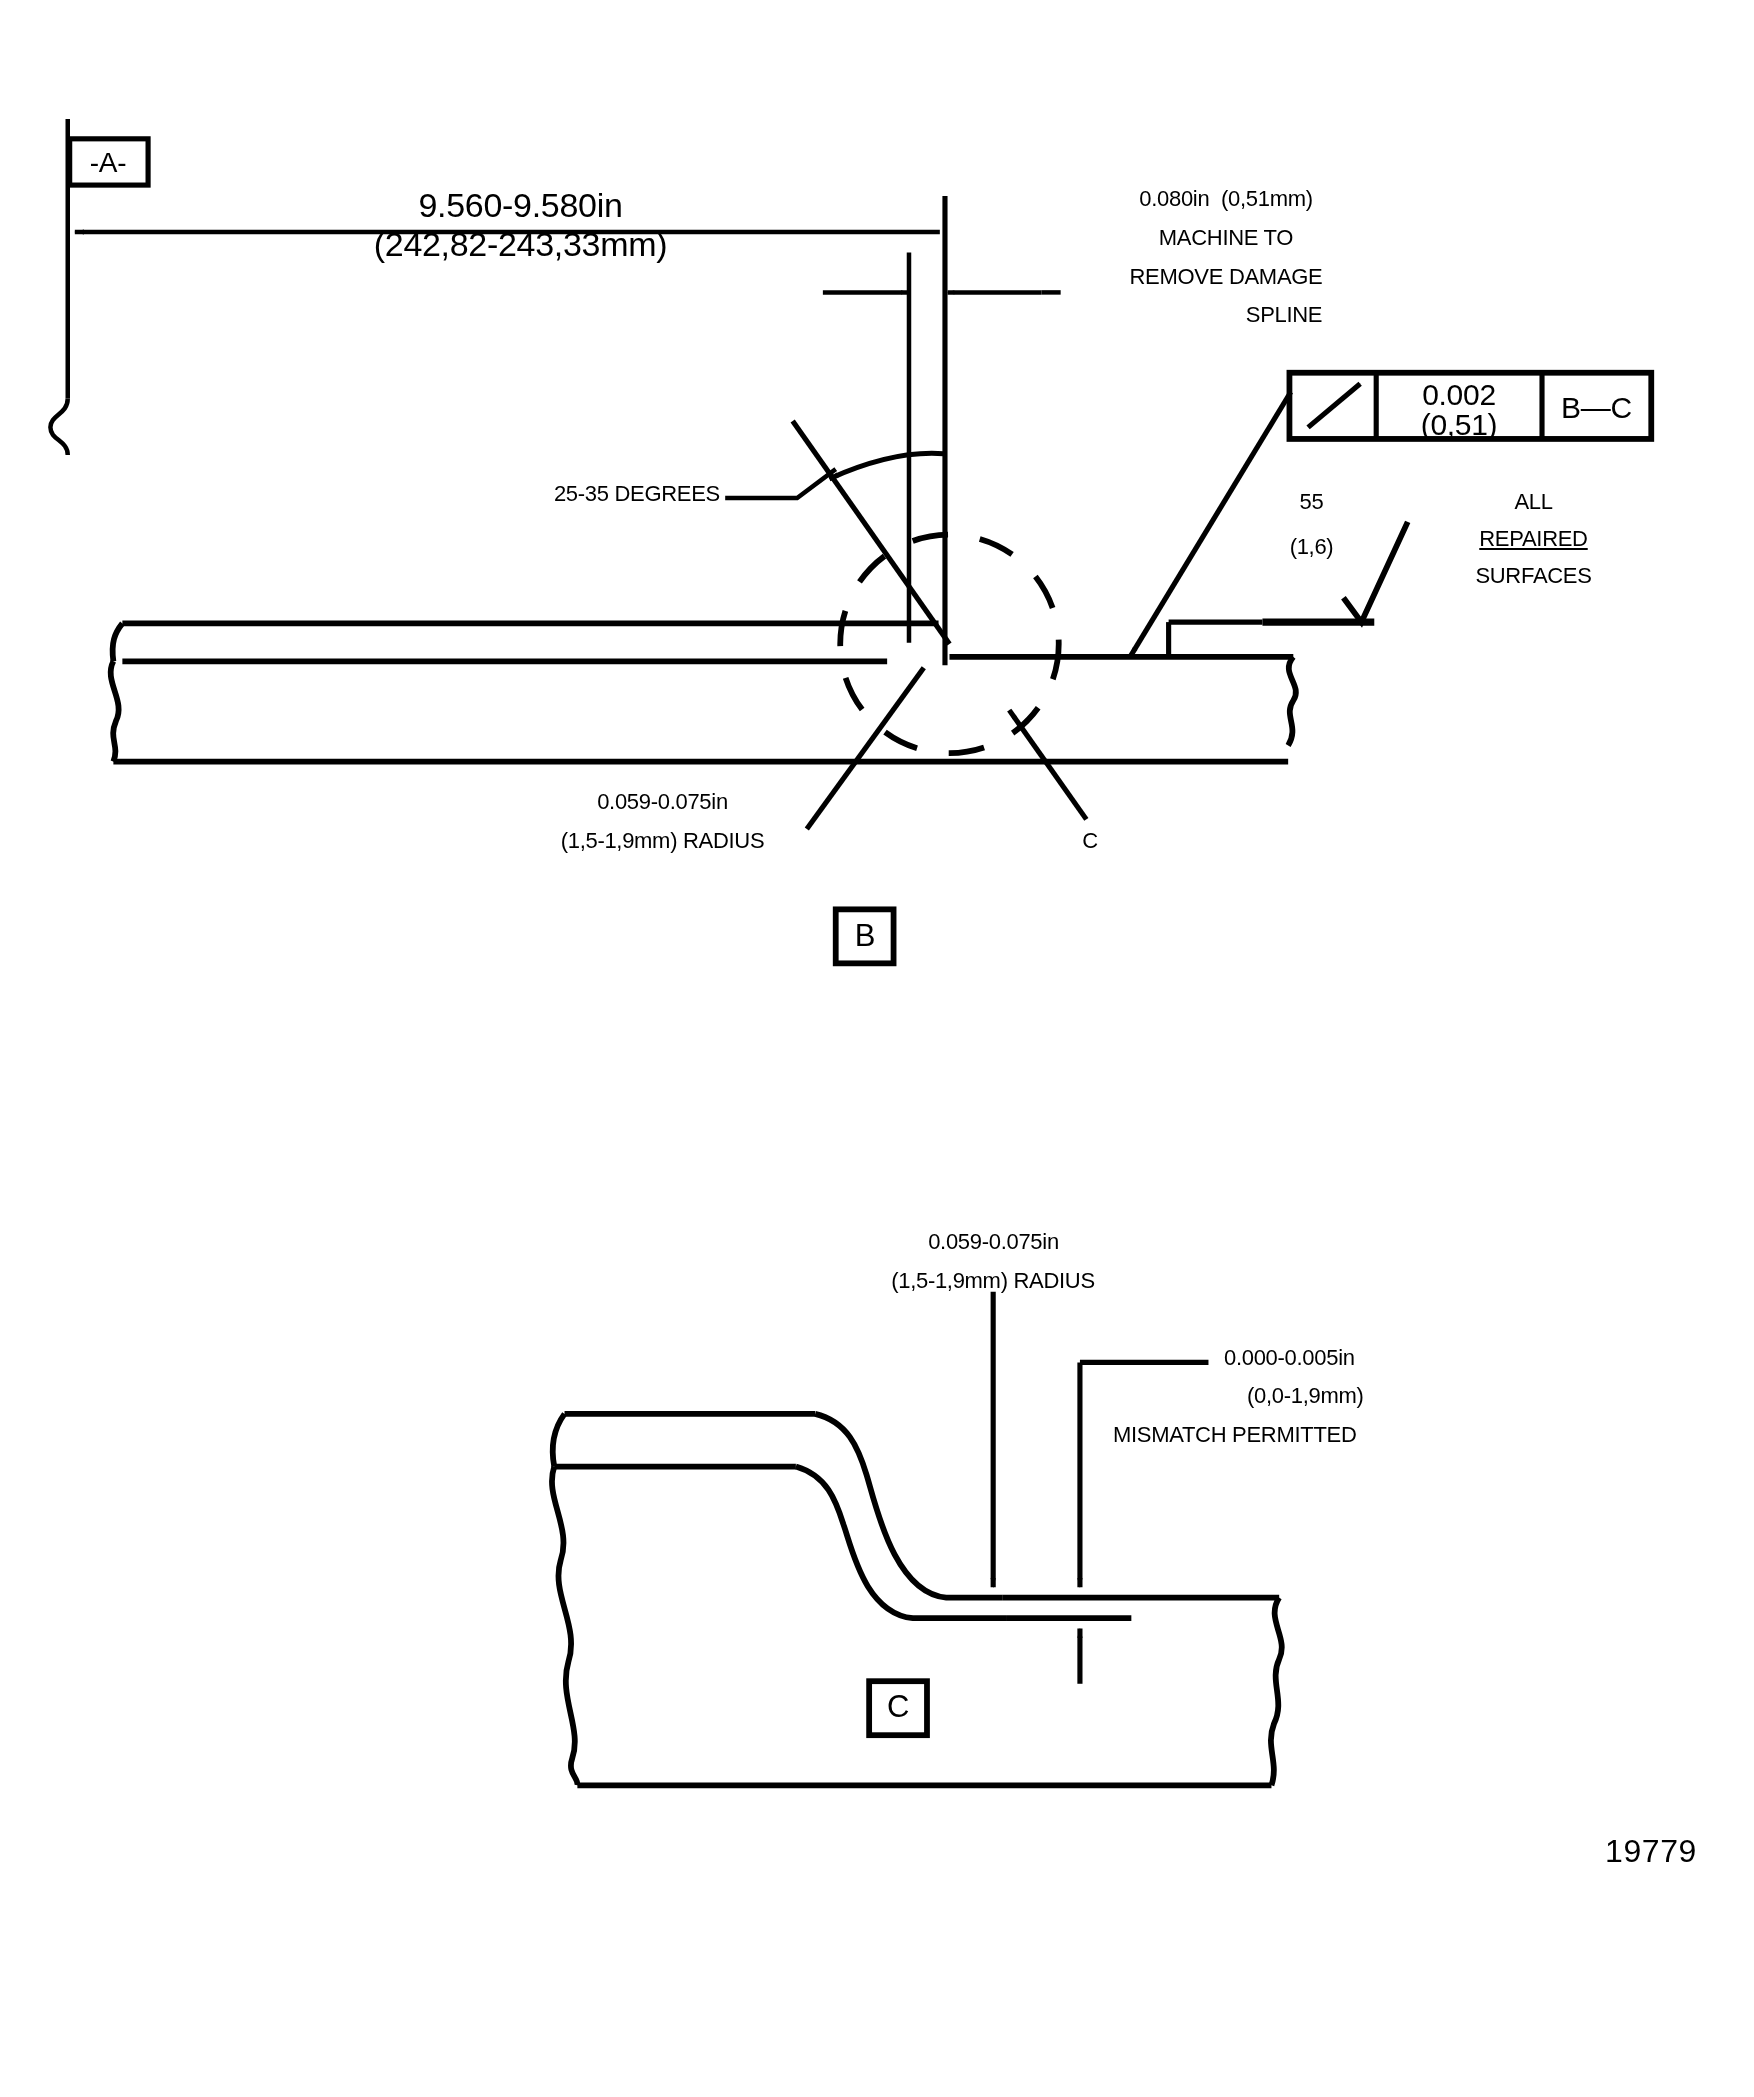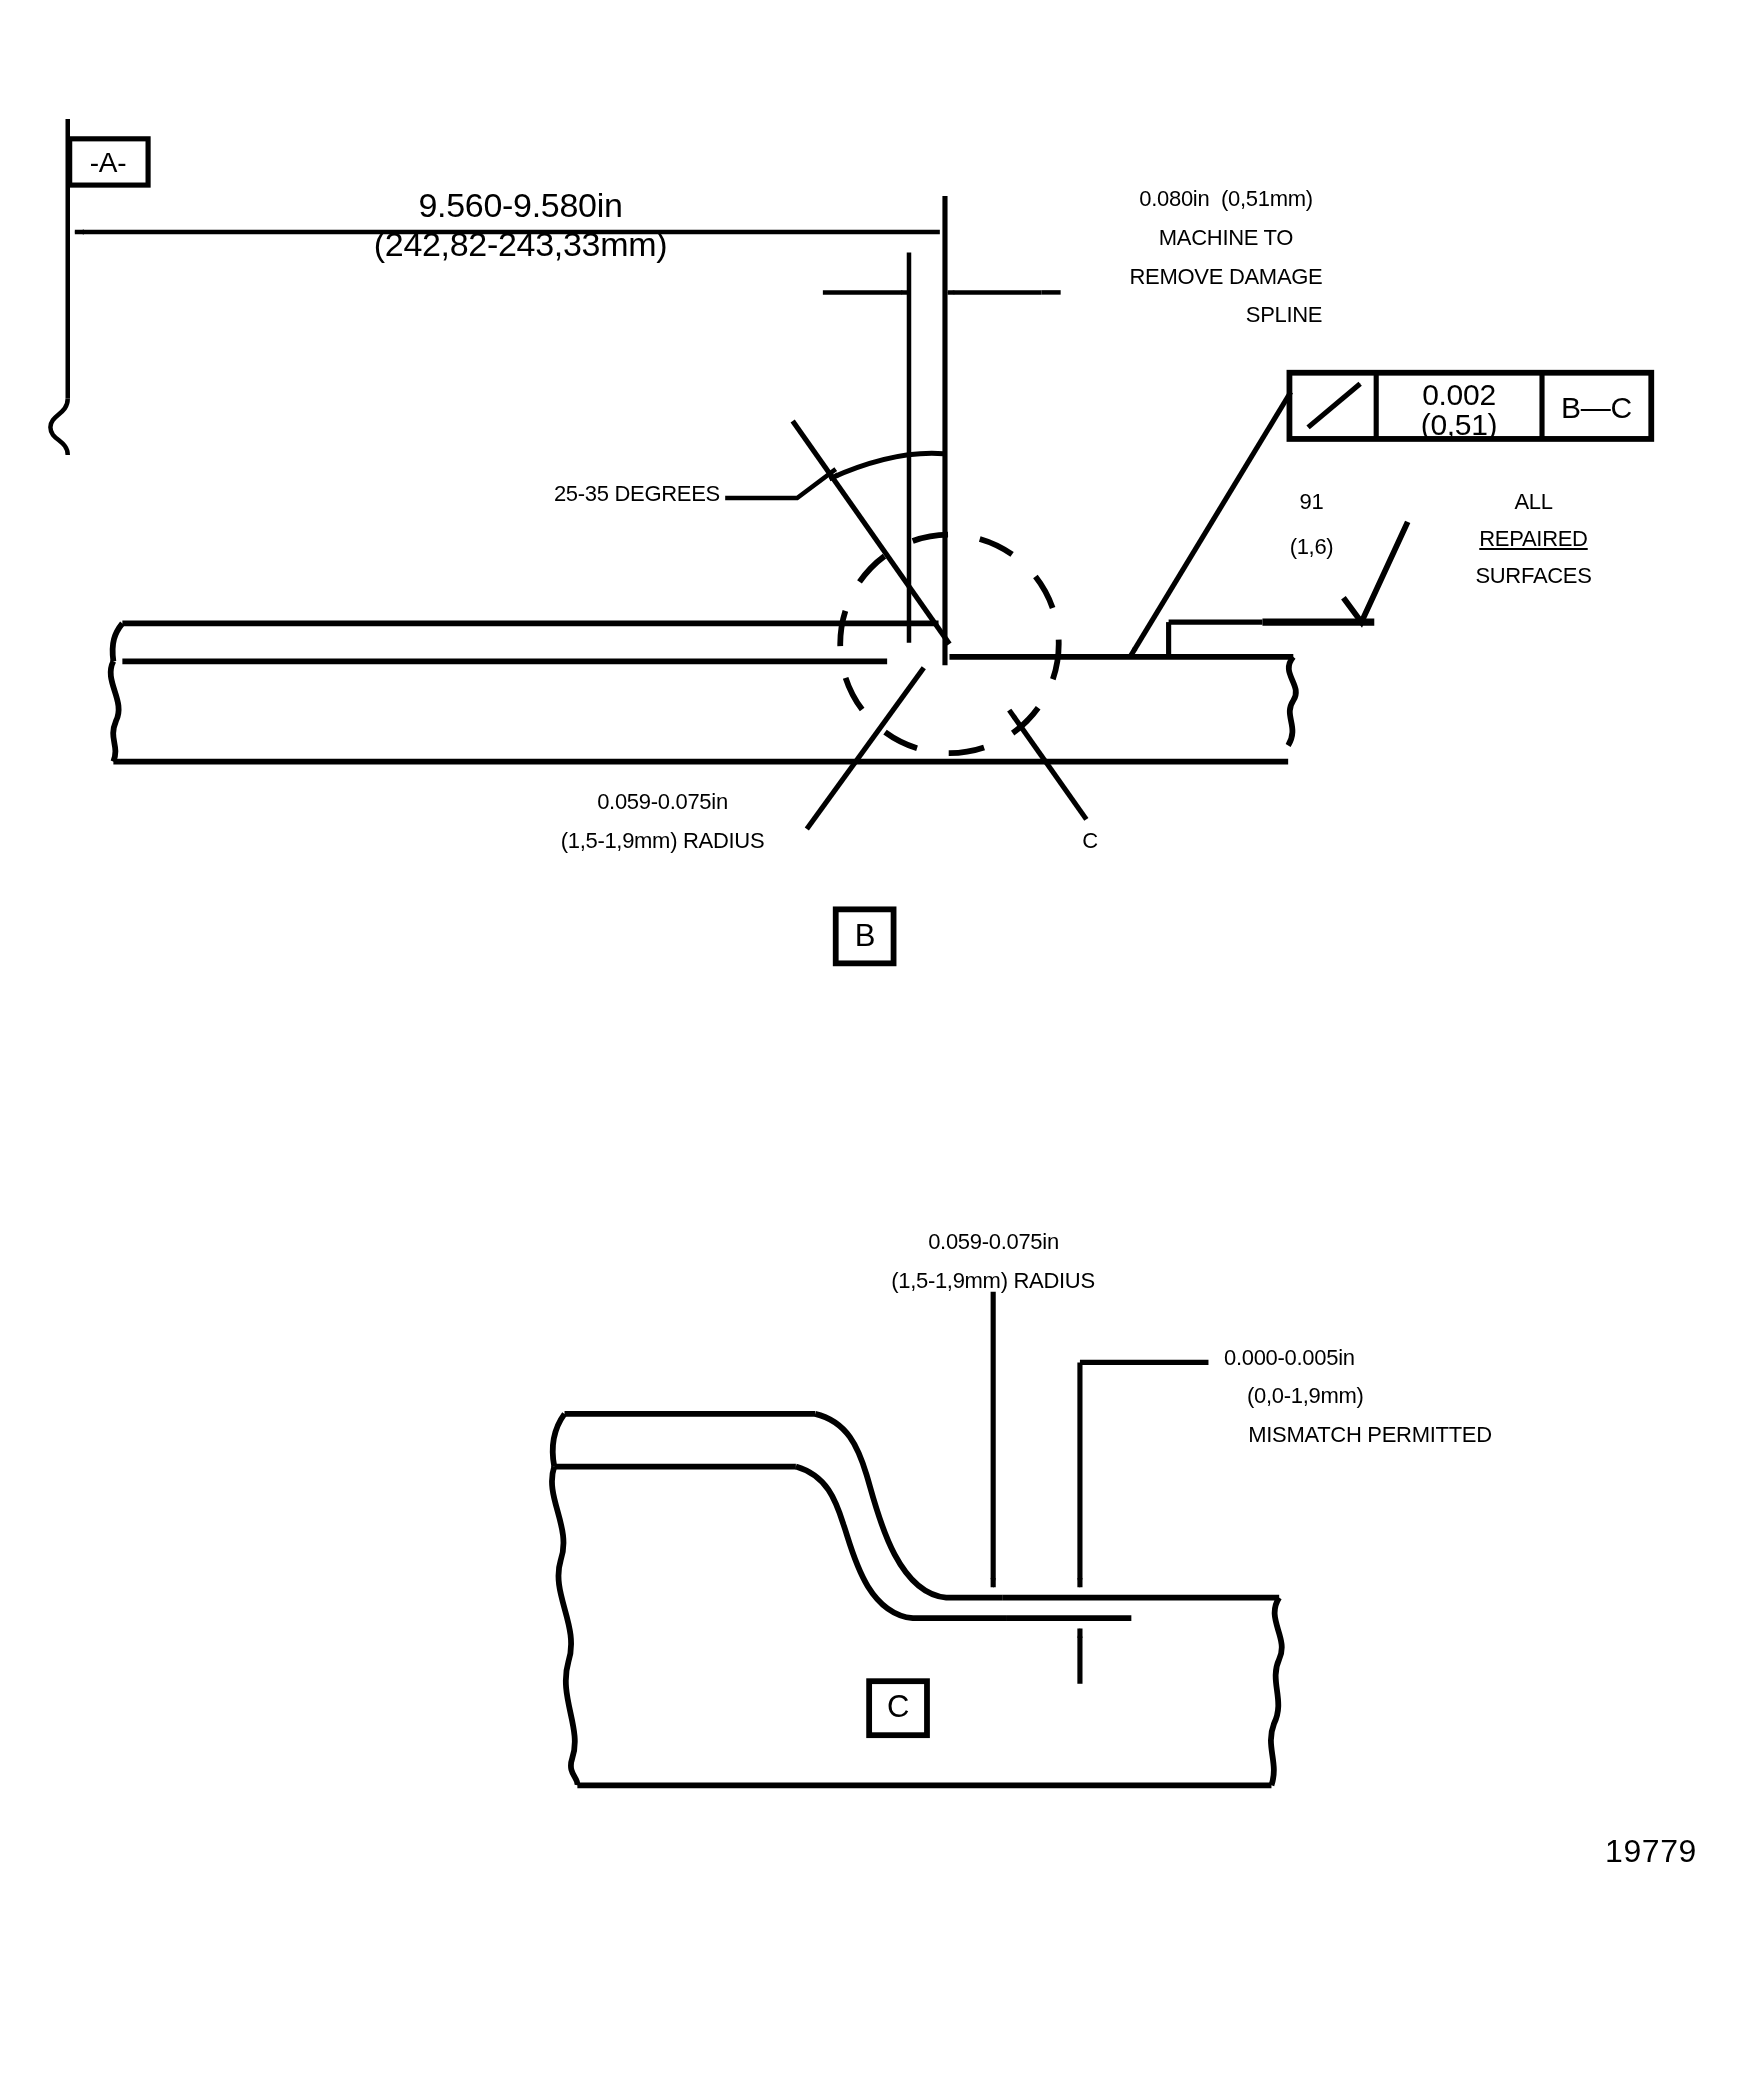--- a/index.html
+++ b/index.html
@@ -233,38 +233,38 @@
   <div class="txt t-note ctr" style="left:1046px; top:225px; width:360px;">MACHINE TO</div>
   <div class="txt t-note ctr" style="left:1028px; top:264px; width:396px;">REMOVE DAMAGE</div>
   <div class="txt t-note ctr" style="left:1104px; top:302px; width:360px;">SPLINE</div>
 
   <div class="txt t-note rgt" style="left:399px; top:481px; width:321px;">25-35 DEGREES</div>
 
   <div class="txt t-frame ctr" style="left:1376px; top:378px; width:166px;">0.002</div>
   <div class="txt t-frame ctr" style="left:1376px; top:408px; width:166px;">(0,51)</div>
   <div class="txt t-frame ctr" style="left:1542px; top:391px; width:109px;">B—C</div>
 
-  <div class="txt t-note ctr" style="left:1260px; top:489px; width:103px;">91</div>
+  <div class="txt t-note ctr" style="left:1260px; top:489px; width:103px;">55</div>
   <div class="txt t-note ctr" style="left:1241px; top:534px; width:141px;">(1,6)</div>
   <div class="txt t-note ctr" style="left:1408px; top:489px; width:251px;">ALL</div>
   <div class="txt t-note ctr" style="left:1408px; top:526px; width:251px;text-decoration:underline;">REPAIRED</div>
   <div class="txt t-note ctr" style="left:1408px; top:563px; width:251px;">SURFACES</div>
 
   <div class="txt t-note ctr" style="left:508px; top:789px; width:309px;">0.059-0.075in</div>
   <div class="txt t-note ctr" style="left:476px; top:828px; width:373px;">(1,5-1,9mm) RADIUS</div>
 
   <div class="txt t-note ctr" style="left:1061px; top:828px; width:58px;">C</div>
 
   <div class="txt t-viewlbl ctr" style="left:836px; top:918px; width:58px;">B</div>
 
   <div class="txt t-note ctr" style="left:836px; top:1229px; width:315px;">0.059-0.075in</div>
   <div class="txt t-note ctr" style="left:797px; top:1268px; width:392px;">(1,5-1,9mm) RADIUS</div>
 
   <div class="txt t-note lft" style="left:1224px; top:1345px; width:347px;">0.000-0.005in</div>
   <div class="txt t-note lft" style="left:1247px; top:1383px; width:334px;">(0,0-1,9mm)</div>
-  <div class="txt t-note lft" style="left:1113px; top:1422px; width:514px;text-align:center;">MISMATCH PERMITTED</div>
+  <div class="txt t-note lft" style="left:1113px; top:1422px; width:514px;">MISMATCH PERMITTED</div>
 
   <div class="txt t-viewlbl ctr" style="left:869px; top:1689px; width:58px;">C</div>
 
   <div class="txt t-docnum rgt" style="left:1498px; top:1833px; width:199px;">19779</div>
 
 </div>
 
 
 </body></html>

